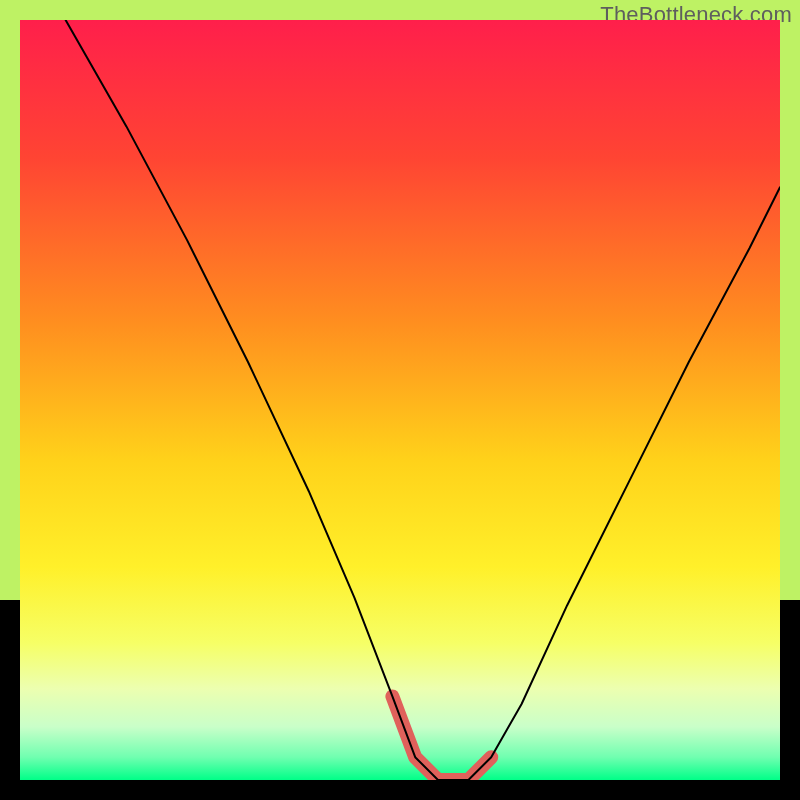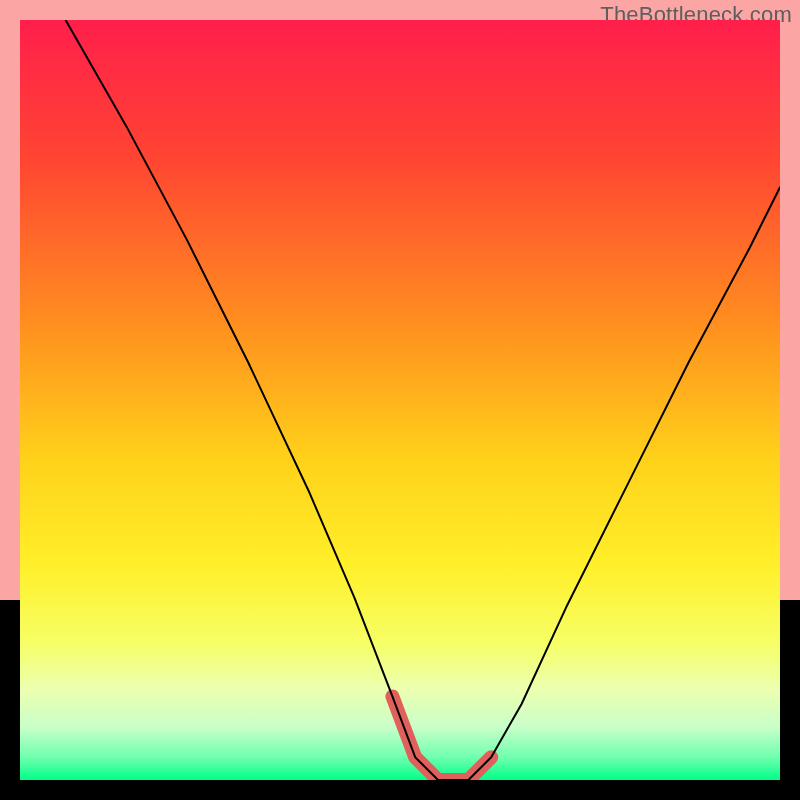--- a/index.html
+++ b/index.html
@@ -9,21 +9,21 @@
     height: 800px;
     background: #000;
     overflow: hidden;
   }
   .frame {
     position: absolute;
     left: 0;
     top: 0;
     width: 800px;
     height: 600px;
-    background: #fca5a5;
+    background: #bef264;
   }
   .plot {
     position: absolute;
     left: 20px;
     top: 20px;
     width: 760px;
     height: 760px;
     overflow: hidden;
   }
   .gradient {

